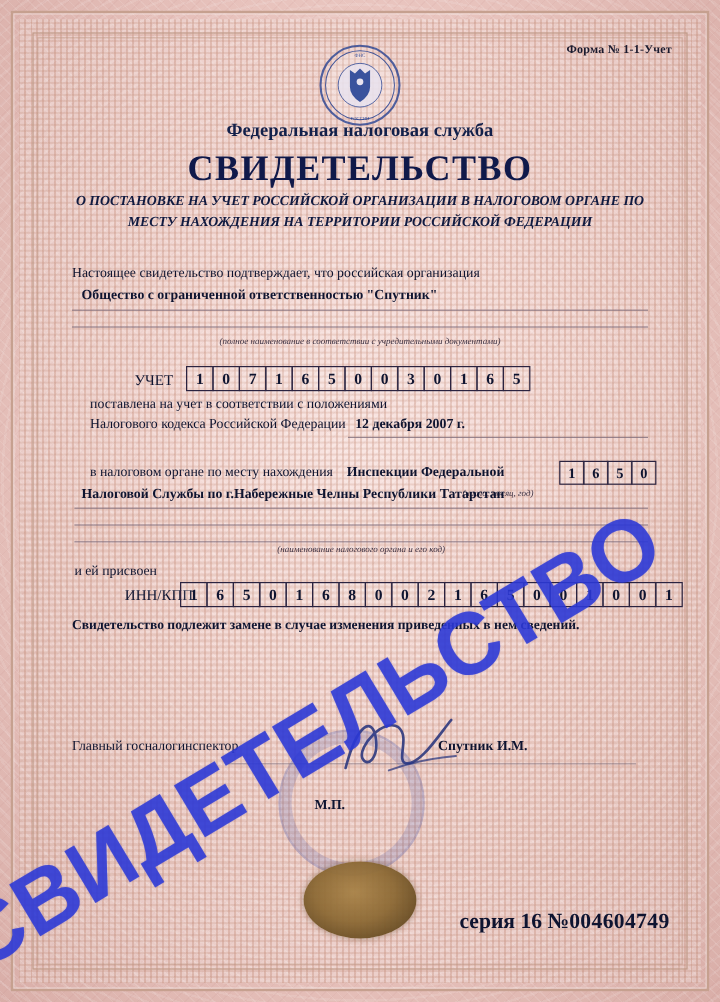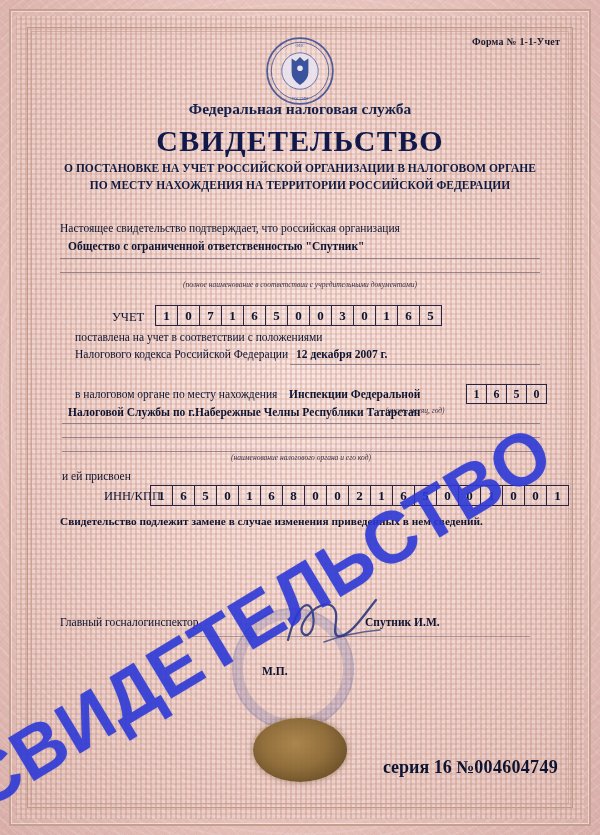--- a/index.html
+++ b/index.html
@@ -62,21 +62,21 @@
   .fns-title{
     position:absolute;left:0;right:0;top:100px;text-align:center;
     font-size:15.5px;font-weight:bold;color:#12204a;
   }
   .main-title{
     position:absolute;left:0;right:0;top:124px;text-align:center;
     font-size:30px;font-weight:bold;color:#10194a;letter-spacing:1.2px;
   }
   .sub-title{
     position:absolute;left:58px;right:58px;top:160px;text-align:center;
-    font-size:11.5px;font-weight:bold;color:#101a40;line-height:1.45;
+    font-size:11.5px;font-weight:bold;color:#101a40;line-height:1.45;font-style:italic;
   }
 
   .ln{position:absolute;font-size:11.5px;color:#0e1430;}
   .bold{font-weight:bold;}
   .small-italic{
     position:absolute;text-align:center;font-style:italic;
     font-size:7.5px;color:#3a2f40;
   }
 
   .rule{

